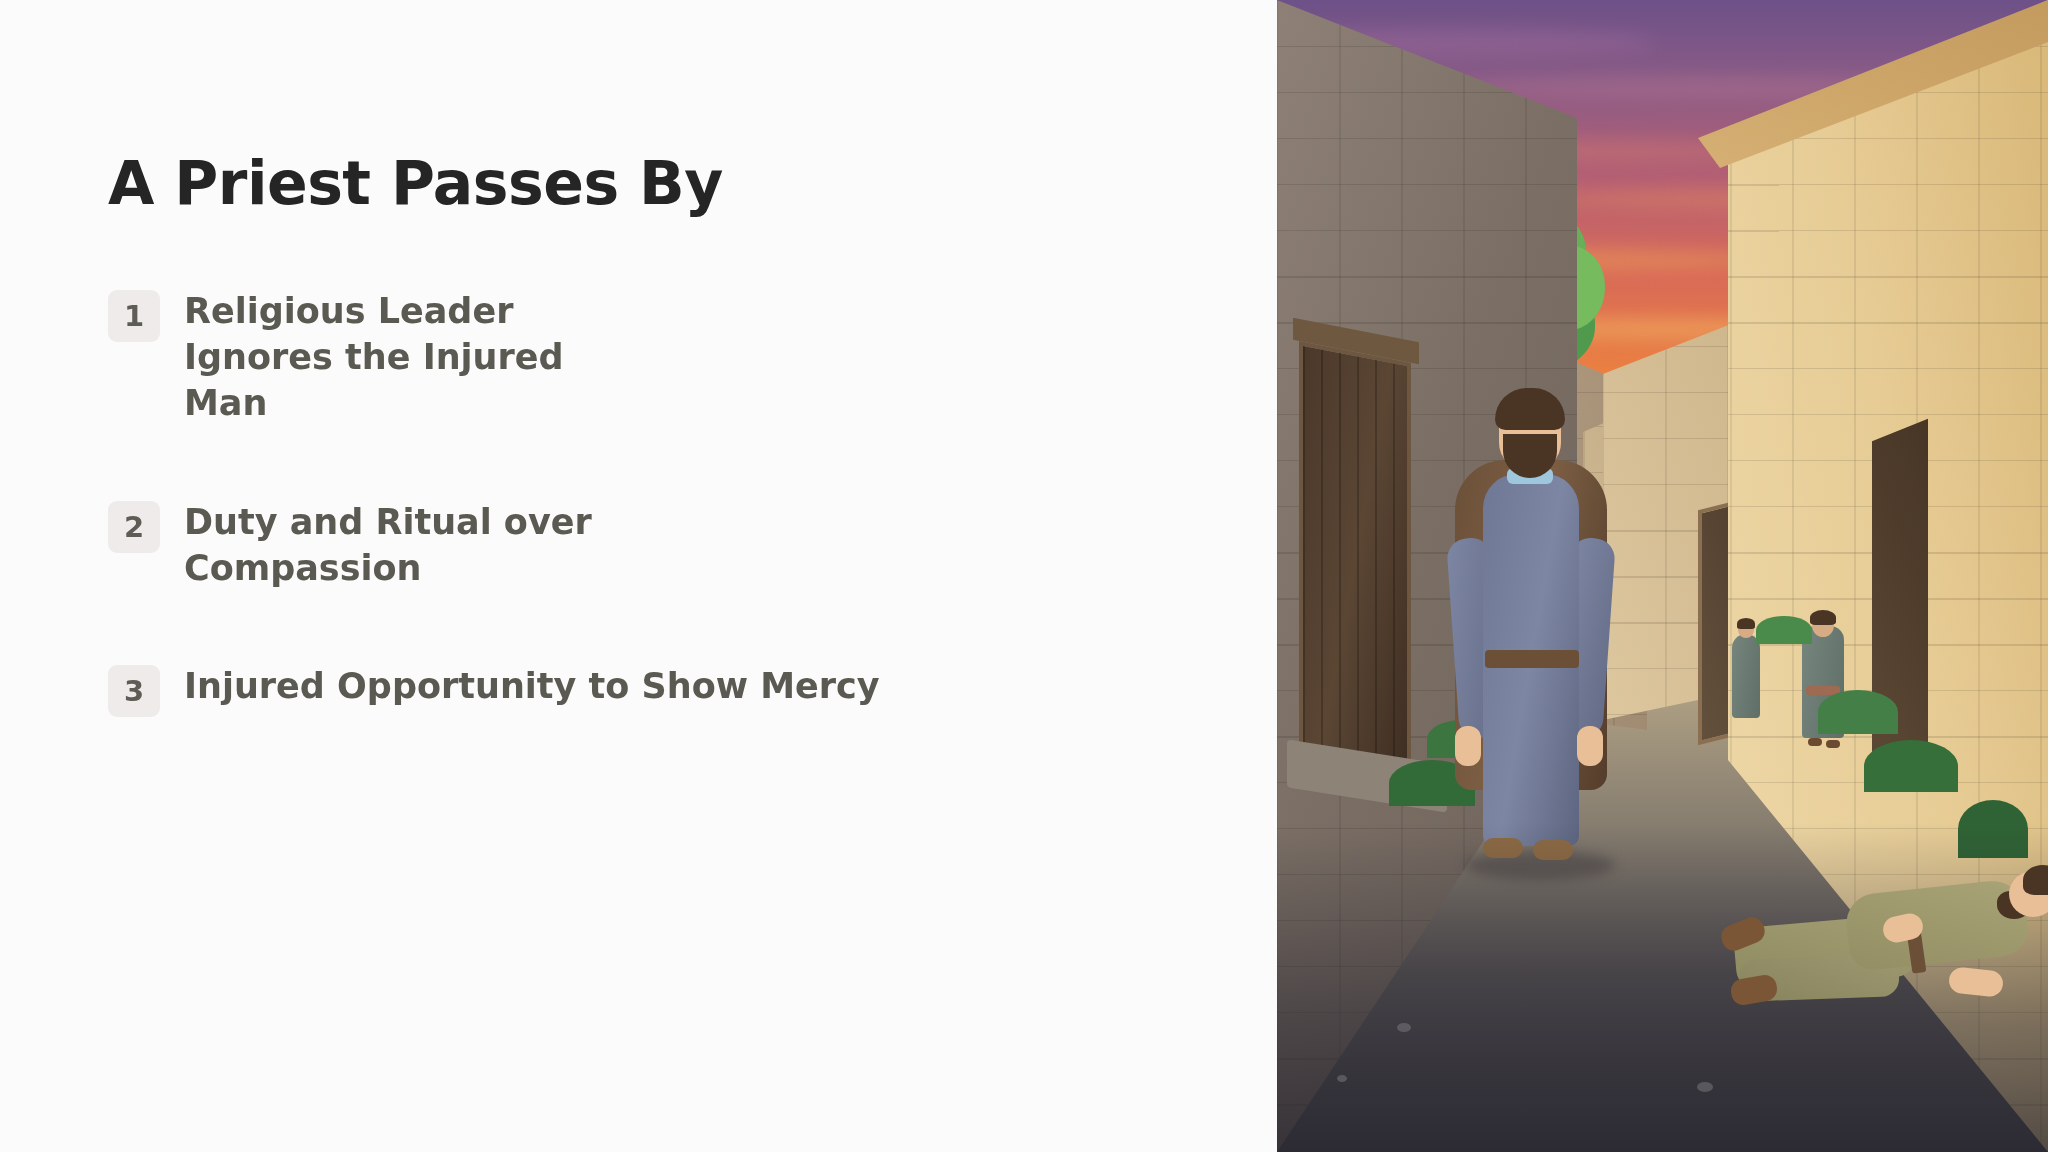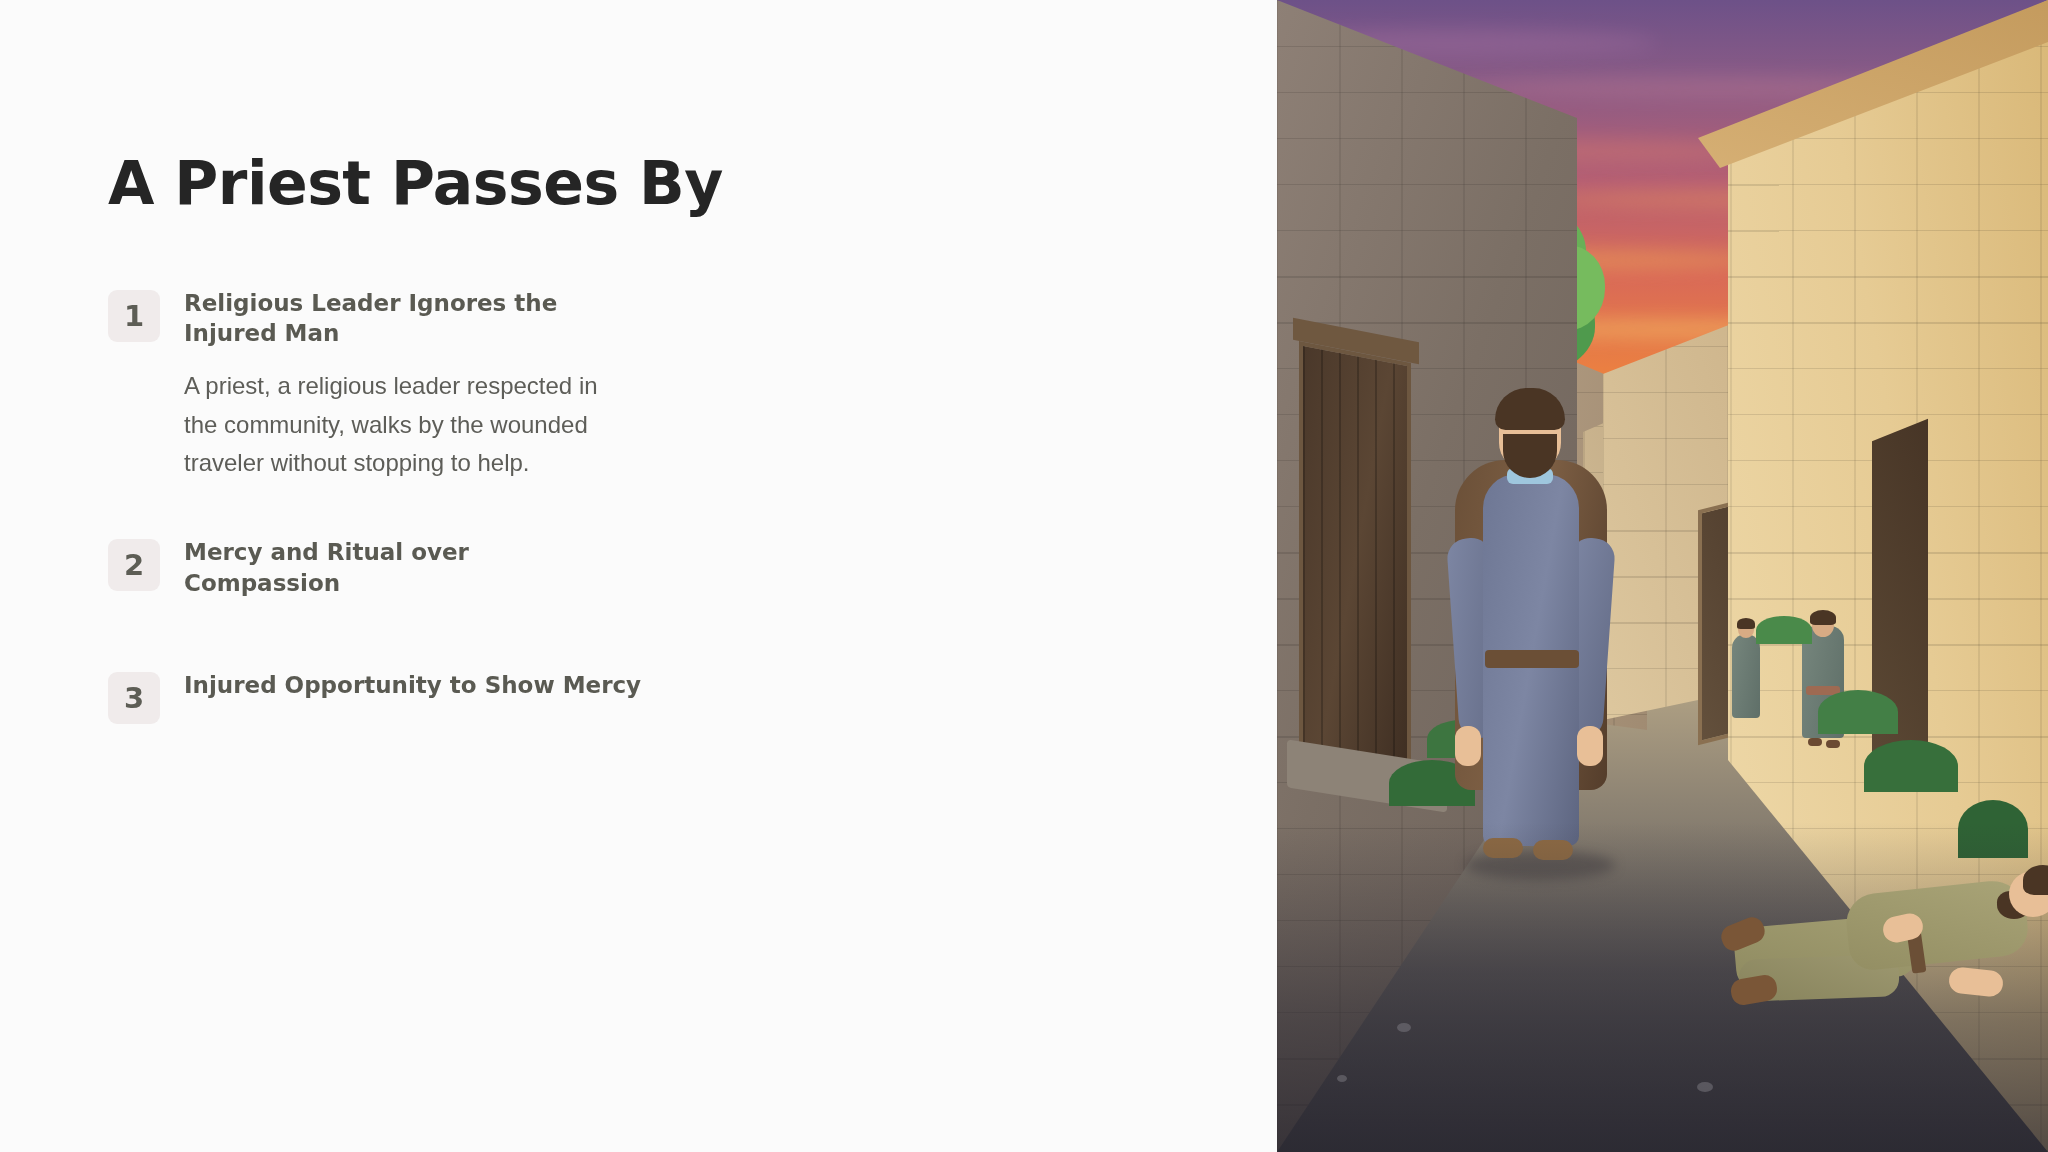--- a/index.html
+++ b/index.html
@@ -68,21 +68,21 @@
     font-size: 29px;
     font-weight: 700;
     color: #5d5d55;
     margin-top: 2px;
   }
 
   .point-body { flex: 1 1 auto; min-width: 0; }
 
   .point-heading {
     font-family: "DejaVu Sans", sans-serif;
-    font-size: 23px;
+    font-size: 35px;
     font-weight: 700;
     color: #5a5a52;
     line-height: 1.32;
     margin-bottom: 18px;
   }
 
   .point-text {
     font-family: "Liberation Sans", sans-serif;
     font-size: 24px;
     font-weight: 400;
@@ -610,28 +610,27 @@
   <div class="content-panel">
 
     <h1 class="page-title">A Priest Passes By</h1>
 
     <div class="points-grid">
 
       <div class="point col">
         <div class="badge">1</div>
         <div class="point-body">
           <div class="point-heading">Religious Leader Ignores the Injured Man</div>
-          <div class="point-text">A priest, a religious leader respected in the community, walks by the wounded traveler without stopping to help.</div>
         </div>
       </div>
 
       <div class="point col">
         <div class="badge">2</div>
         <div class="point-body">
-          <div class="point-heading">Mercy and Ritual over Compassion</div>
+          <div class="point-heading">Duty and Ritual over Compassion</div>
         </div>
       </div>
 
       <div class="point full">
         <div class="badge">3</div>
         <div class="point-body">
           <div class="point-heading">Injured Opportunity to Show Mercy</div>
         </div>
       </div>
 

